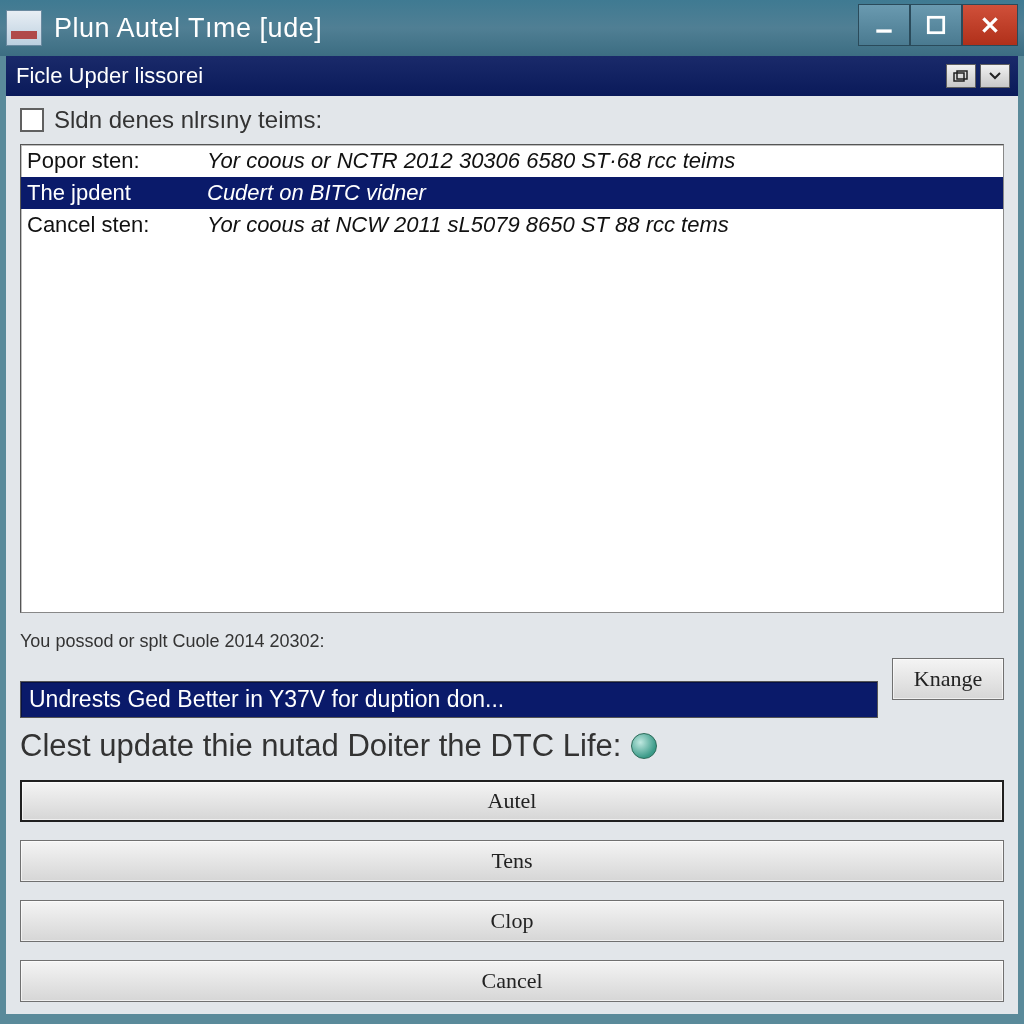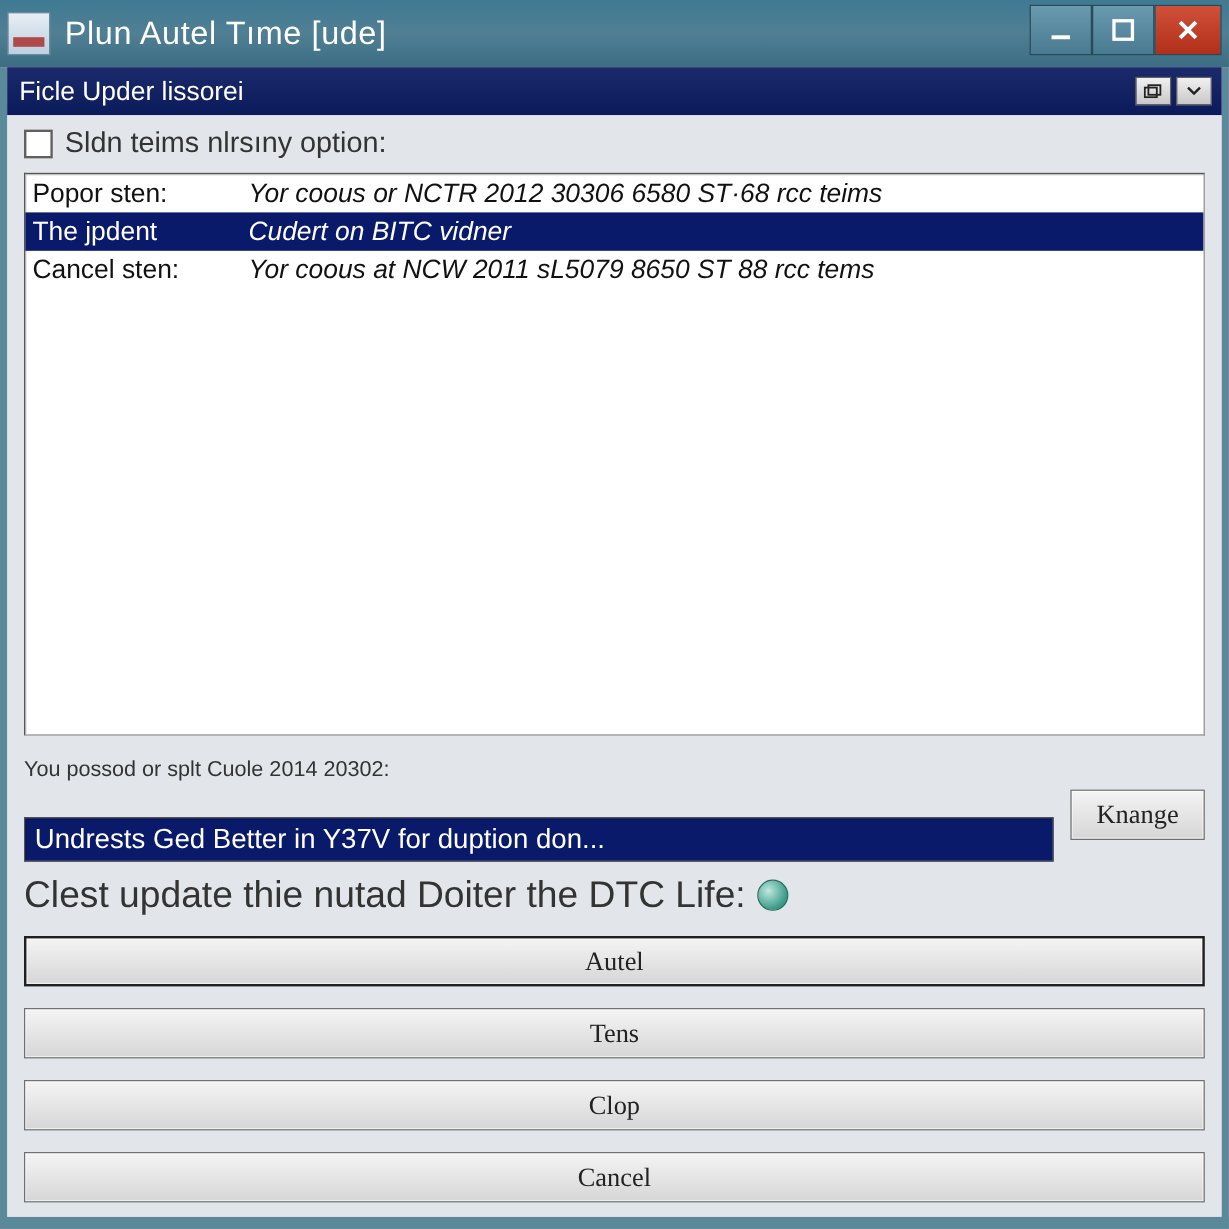--- a/index.html
+++ b/index.html
@@ -63,21 +63,21 @@
     background: linear-gradient(to bottom, #6a9ab0 0%, #4a7a90 100%);
   }
   .titlebar .win-btn.close {
     background: linear-gradient(to bottom, #d0503a 0%, #b0301a 100%);
     width: 56px;
   }
   .titlebar .win-btn svg { width: 22px; height: 22px; }
   
   .client {
     flex: 1;
-    background: #f0abfc;
+    background: #0369a1;
     border-left: 6px solid #5a8a9a;
     border-right: 6px solid #5a8a9a;
     border-bottom: 6px solid #5a8a9a;
     display: flex; flex-direction: column;
   }
   
   .subheader {
     height: 40px;
     background: linear-gradient(to bottom, #1a2a6a 0%, #0a1a5a 100%);
     color: #fff;
@@ -251,21 +251,21 @@
               <path d="M1 1 L6 6 L11 1" fill="none" stroke="#222" stroke-width="2"></path>
             </svg>
         </div>
       </div>
     </div>
 
     <div class="body">
 
       <div class="checkbox-row">
         <div class="checkbox"></div>
-        <div>Sldn teims nlrsıny option:</div>
+        <div>Sldn denes nlrsıny teims:</div>
       </div>
 
       <div class="listbox">
         <div class="list-row">
           <span class="col-label">Popor sten:</span>
           <span class="col-value">Yor coous or NCTR 2012 30306 6580 ST·68 rcc teims</span>
         </div>
         <div class="list-row selected">
           <span class="col-label">The jpdent</span>
           <span class="col-value">Cudert on BITC vidner</span>

